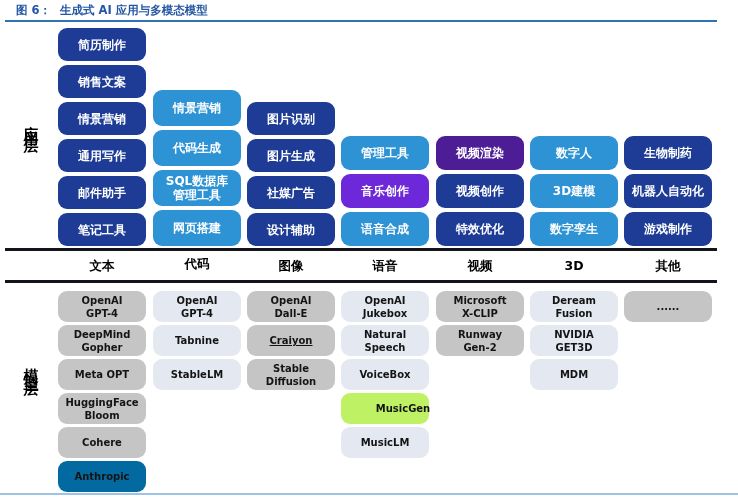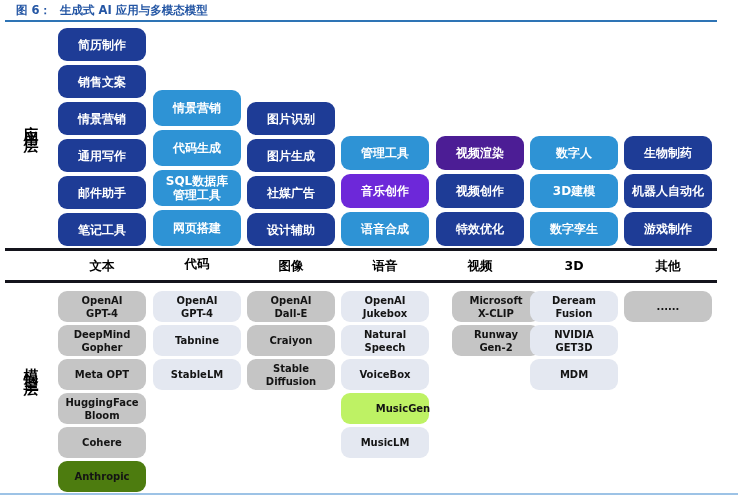--- a/index.html
+++ b/index.html
@@ -110,45 +110,45 @@
   <div class="colwrap" id="model-columns">
       <div class="col top-align" style="left: 58px; width: 88px;">
         <div class="box model" style="background: rgb(197, 197, 197);">OpenAI
 GPT-4</div>
         <div class="box model" style="background: rgb(197, 197, 197);">DeepMind
 Gopher</div>
         <div class="box model" style="background: rgb(197, 197, 197);">Meta OPT</div>
         <div class="box model" style="background: rgb(197, 197, 197);">HuggingFace
 Bloom</div>
         <div class="box model" style="background: rgb(197, 197, 197);">Cohere</div>
-        <div class="box model" style="background: #4d7c0f;">Anthropic</div>
+        <div class="box model" style="background: #0369a1;">Anthropic</div>
       </div>
       <div class="col top-align" style="left: 153px; width: 88px;">
         <div class="box model" style="background: rgb(228, 232, 241);">OpenAI
 GPT-4</div>
         <div class="box model" style="background: rgb(228, 232, 241);">Tabnine</div>
         <div class="box model" style="background: rgb(228, 232, 241);">StableLM</div>
       </div>
       <div class="col top-align" style="left: 247px; width: 88px;">
         <div class="box model" style="background: rgb(197, 197, 197);">OpenAI
 Dall-E</div>
-        <div class="box model" style="background: rgb(197, 197, 197);">Craiyon</div>
+        <div class="box model" style="background: rgb(197, 197, 197); text-decoration: underline;">Craiyon</div>
         <div class="box model" style="background: rgb(197, 197, 197);">Stable
 Diffusion</div>
       </div>
       <div class="col top-align" style="left: 341px; width: 88px;">
         <div class="box model" style="background: rgb(228, 232, 241);">OpenAI
 Jukebox</div>
         <div class="box model" style="background: rgb(228, 232, 241);">Natural
 Speech</div>
         <div class="box model" style="background: rgb(228, 232, 241);">VoiceBox</div>
         <div class="box model" style="background: #bef264; padding-left: 36px;">MusicGen</div>
         <div class="box model" style="background: rgb(228, 232, 241);">MusicLM</div>
       </div>
-      <div class="col top-align" style="left: 452px; width: 88px;">
+      <div class="col top-align" style="left: 436px; width: 88px;">
         <div class="box model" style="background: rgb(197, 197, 197);">Microsoft
 X-CLIP</div>
         <div class="box model" style="background: rgb(197, 197, 197);">Runway
 Gen-2</div>
       </div>
       <div class="col top-align" style="left: 530px; width: 88px;">
         <div class="box model" style="background: rgb(228, 232, 241);">Deream
 Fusion</div>
         <div class="box model" style="background: rgb(228, 232, 241);">NVIDIA
 GET3D</div>

